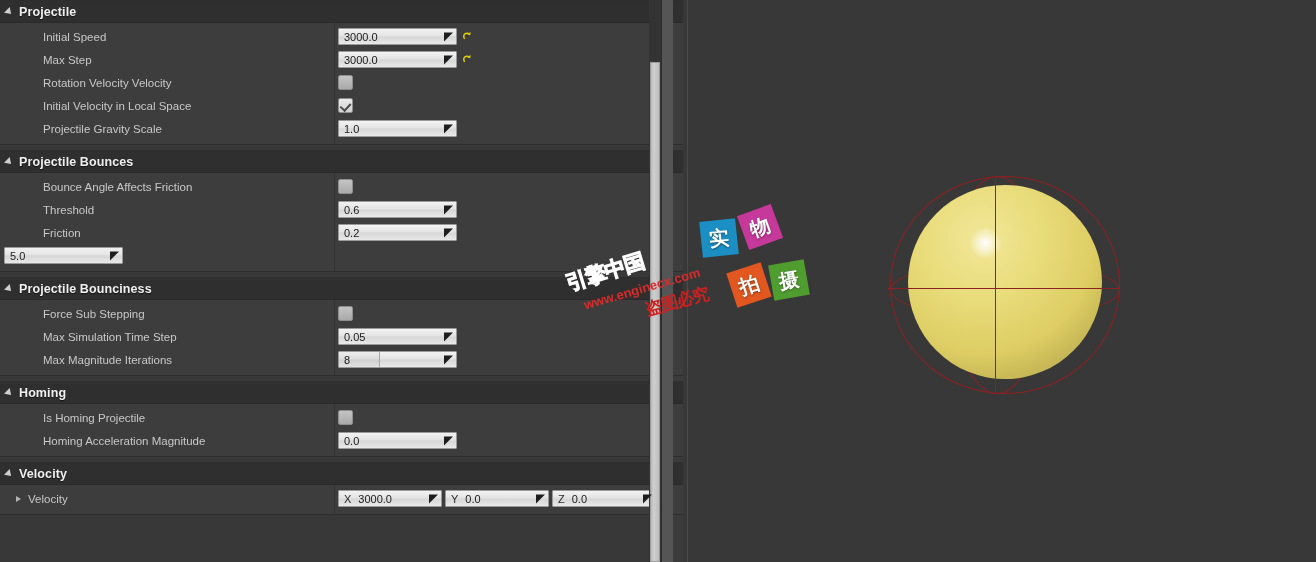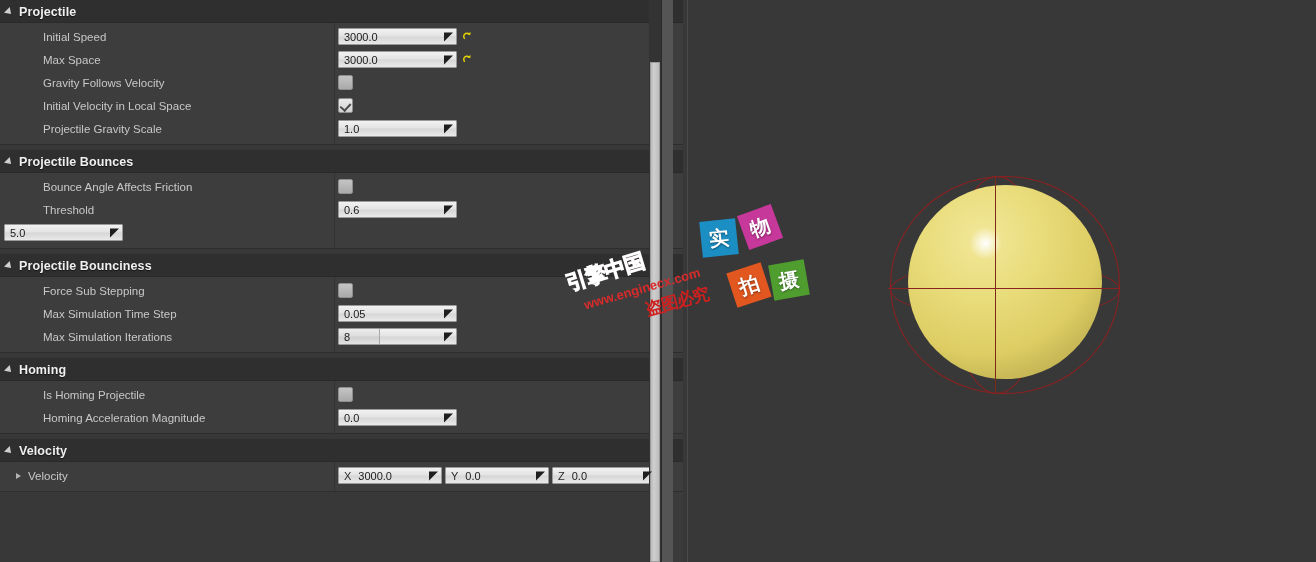--- a/index.html
+++ b/index.html
@@ -286,40 +286,40 @@
                   <span class="reset-icon">
                     <svg width="11" height="12" viewBox="0 0 11 12">
                       <path d="M8.6 3.4 C7.4 1.9 5.2 1.7 3.8 3.0 C2.4 4.3 2.4 6.5 3.8 7.8" fill="none" stroke="#e3d100" stroke-width="1.5"></path>
                       <path d="M9.6 1.0 L9.3 4.3 L6.2 3.3 Z" fill="#e3d100"></path>
                     </svg>
                   </span>
                 </div>
               </div>
               <div class="prop-row">
                 <div class="prop-name">
-                  <span>Max Space</span>
+                  <span>Max Step</span>
                 </div>
                 <div class="prop-value">
                   <div class="numbox">
                     <span class="val">3000.0</span>
                     <span class="spinner">
                       <span class="tri-up"></span>
                     </span>
                   </div>
                   <span class="reset-icon">
                     <svg width="11" height="12" viewBox="0 0 11 12">
                       <path d="M8.6 3.4 C7.4 1.9 5.2 1.7 3.8 3.0 C2.4 4.3 2.4 6.5 3.8 7.8" fill="none" stroke="#e3d100" stroke-width="1.5"></path>
                       <path d="M9.6 1.0 L9.3 4.3 L6.2 3.3 Z" fill="#e3d100"></path>
                     </svg>
                   </span>
                 </div>
               </div>
               <div class="prop-row">
                 <div class="prop-name">
-                  <span>Gravity Follows Velocity</span>
+                  <span>Rotation Velocity Velocity</span>
                 </div>
                 <div class="prop-value">
                   <span class="chkbox"></span>
                 </div>
               </div>
               <div class="prop-row">
                 <div class="prop-name">
                   <span>Initial Velocity in Local Space</span>
                 </div>
                 <div class="prop-value">
@@ -362,20 +362,33 @@
                 <div class="prop-value">
                   <div class="numbox">
                     <span class="val">0.6</span>
                     <span class="spinner">
                       <span class="tri-up"></span>
                     </span>
                   </div>
                 </div>
               </div>
               <div class="prop-row">
+                <div class="prop-name">
+                  <span>Friction</span>
+                </div>
+                <div class="prop-value">
+                  <div class="numbox">
+                    <span class="val">0.2</span>
+                    <span class="spinner">
+                      <span class="tri-up"></span>
+                    </span>
+                  </div>
+                </div>
+              </div>
+              <div class="prop-row">
                 <div class="prop-value">
                   <div class="numbox">
                     <span class="val">5.0</span>
                     <span class="spinner">
                       <span class="tri-up"></span>
                     </span>
                   </div>
                 </div>
               </div>
             </div>
@@ -402,21 +415,21 @@
                   <div class="numbox">
                     <span class="val">0.05</span>
                     <span class="spinner">
                       <span class="tri-up"></span>
                     </span>
                   </div>
                 </div>
               </div>
               <div class="prop-row">
                 <div class="prop-name">
-                  <span>Max Simulation Iterations</span>
+                  <span>Max Magnitude Iterations</span>
                 </div>
                 <div class="prop-value">
                   <div class="numbox slider">
                     <span class="fill"></span>
                     <span class="val">8</span>
                     <span class="spinner">
                       <span class="tri-up"></span>
                     </span>
                   </div>
                 </div>

